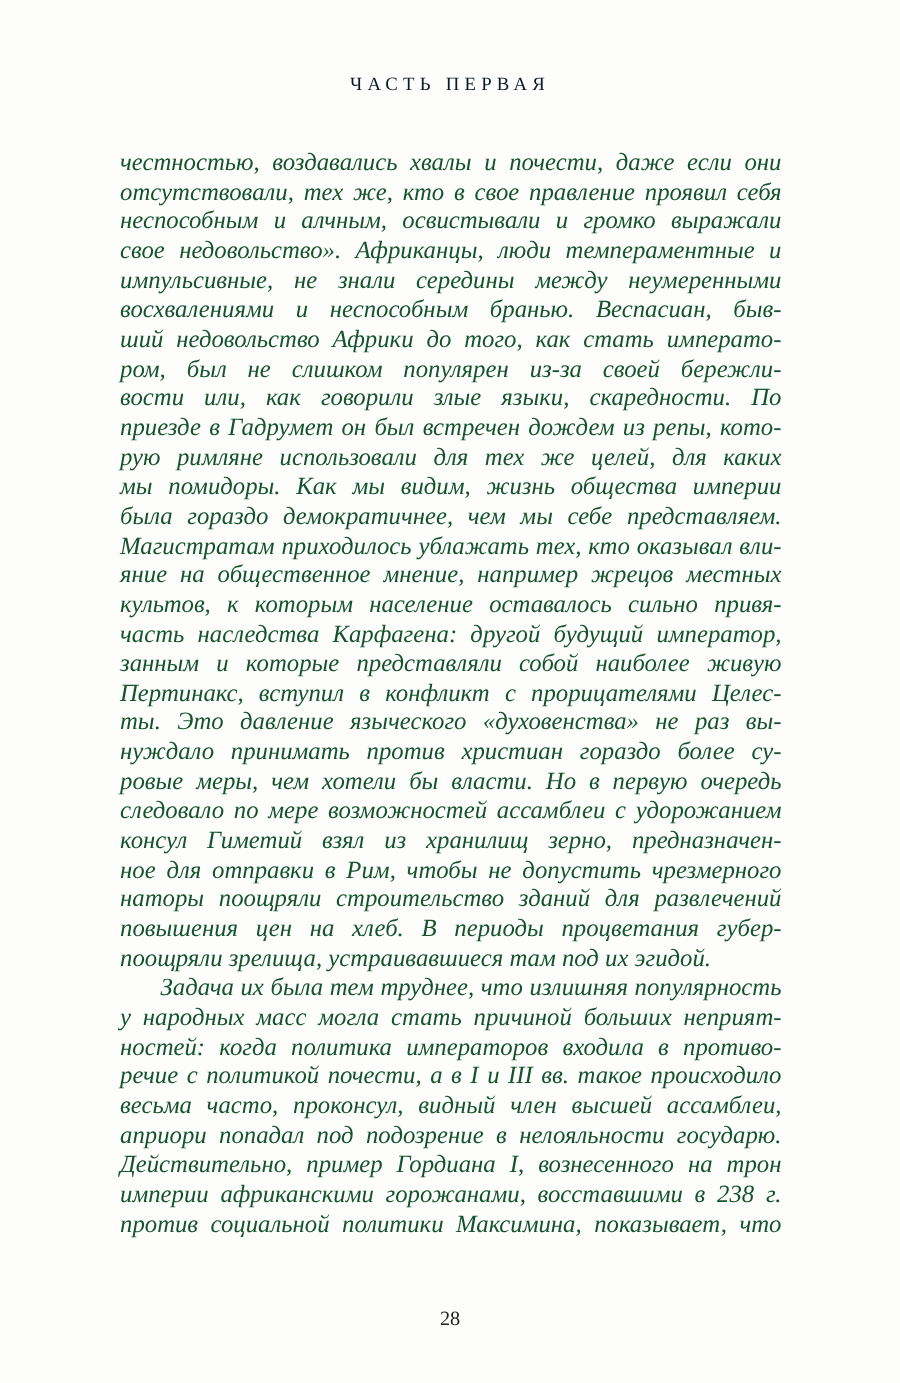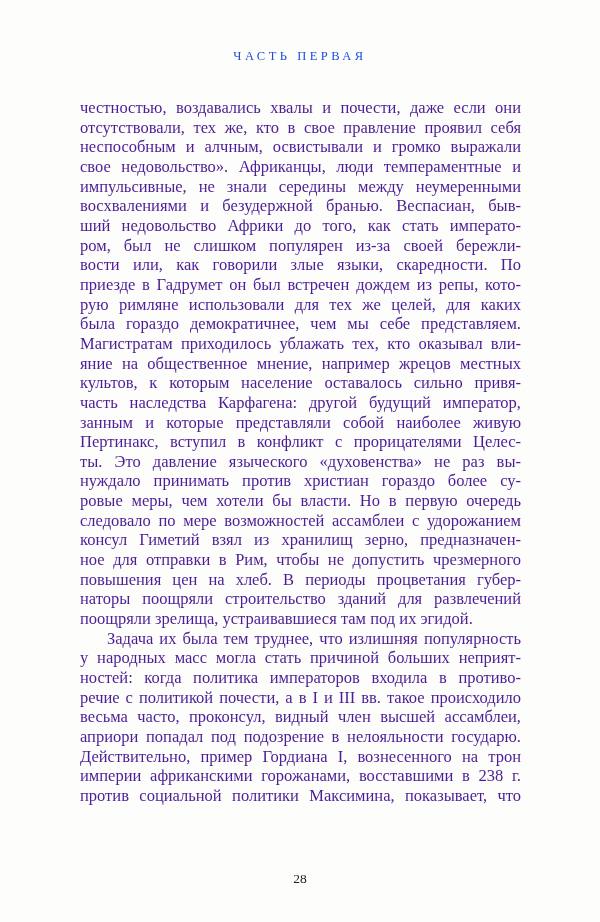--- a/index.html
+++ b/index.html
@@ -18,31 +18,32 @@
       box-sizing: border-box;
     }
     .running-header {
       position: absolute;
       top: 49px;
       left: 0;
       width: 100%;
       text-align: center;
       font-size: 12.5px;
       letter-spacing: 3.5px;
-      color: #1d4ed8;
+      color: #0f172a;
       font-weight: normal;
     }
     .text-block {
       position: absolute;
       top: 98px;
       left: 80px;
       width: 441px;
       font-size: 16.5px;
       line-height: 19.65px;
-      color: #4c1d95;
+      color: #14532d;
+      font-style: italic;
     }
     .line {
       text-align: justify;
       text-align-last: justify;
       white-space: normal;
     }
     .line.no-justify {
       text-align-last: left;
     }
     .line.indent {
@@ -63,41 +64,42 @@
 
 <div class="page">
   <div class="running-header">ЧАСТЬ ПЕРВАЯ</div>
 
   <div class="text-block">
       <div class="line">честностью, воздавались хвалы и почести, даже если они</div>
       <div class="line">отсутствовали, тех же, кто в свое правление проявил себя</div>
       <div class="line">неспособным и алчным, освистывали и громко выражали</div>
       <div class="line">свое недовольство». Африканцы, люди темпераментные и</div>
       <div class="line">импульсивные, не знали середины между неумеренными</div>
-      <div class="line">восхвалениями и безудержной бранью. Веспасиан, быв-</div>
+      <div class="line">восхвалениями и неспособным бранью. Веспасиан, быв-</div>
       <div class="line">ший недовольство Африки до того, как стать императо-</div>
       <div class="line">ром, был не слишком популярен из-за своей бережли-</div>
       <div class="line">вости или, как говорили злые языки, скаредности. По</div>
       <div class="line">приезде в Гадрумет он был встречен дождем из репы, кото-</div>
       <div class="line">рую римляне использовали для тех же целей, для каких</div>
+      <div class="line">мы помидоры. Как мы видим, жизнь общества империи</div>
       <div class="line">была гораздо демократичнее, чем мы себе представляем.</div>
       <div class="line">Магистратам приходилось ублажать тех, кто оказывал вли-</div>
       <div class="line">яние на общественное мнение, например жрецов местных</div>
       <div class="line">культов, к которым население оставалось сильно привя-</div>
       <div class="line">часть наследства Карфагена: другой будущий император,</div>
       <div class="line">занным и которые представляли собой наиболее живую</div>
       <div class="line">Пертинакс, вступил в конфликт с прорицателями Целес-</div>
       <div class="line">ты. Это давление языческого «духовенства» не раз вы-</div>
       <div class="line">нуждало принимать против христиан гораздо более су-</div>
       <div class="line">ровые меры, чем хотели бы власти. Но в первую очередь</div>
       <div class="line">следовало по мере возможностей ассамблеи с удорожанием</div>
       <div class="line">консул Гиметий взял из хранилищ зерно, предназначен-</div>
       <div class="line">ное для отправки в Рим, чтобы не допустить чрезмерного</div>
+      <div class="line">наторы поощряли строительство зданий для развлечений</div>
       <div class="line">повышения цен на хлеб. В периоды процветания губер-</div>
-      <div class="line">наторы поощряли строительство зданий для развлечений</div>
       <div class="line no-justify">поощряли зрелища, устраивавшиеся там под их эгидой.</div>
       <div class="line indent">Задача их была тем труднее, что излишняя популярность</div>
       <div class="line">у народных масс могла стать причиной больших неприят-</div>
       <div class="line">ностей: когда политика императоров входила в противо-</div>
       <div class="line">речие с политикой почести, а в I и III вв. такое происходило</div>
       <div class="line">весьма часто, проконсул, видный член высшей ассамблеи,</div>
       <div class="line">априори попадал под подозрение в нелояльности государю.</div>
       <div class="line">Действительно, пример Гордиана I, вознесенного на трон</div>
       <div class="line">империи африканскими горожанами, восставшими в 238 г.</div>
       <div class="line">против социальной политики Максимина, показывает, что</div>

